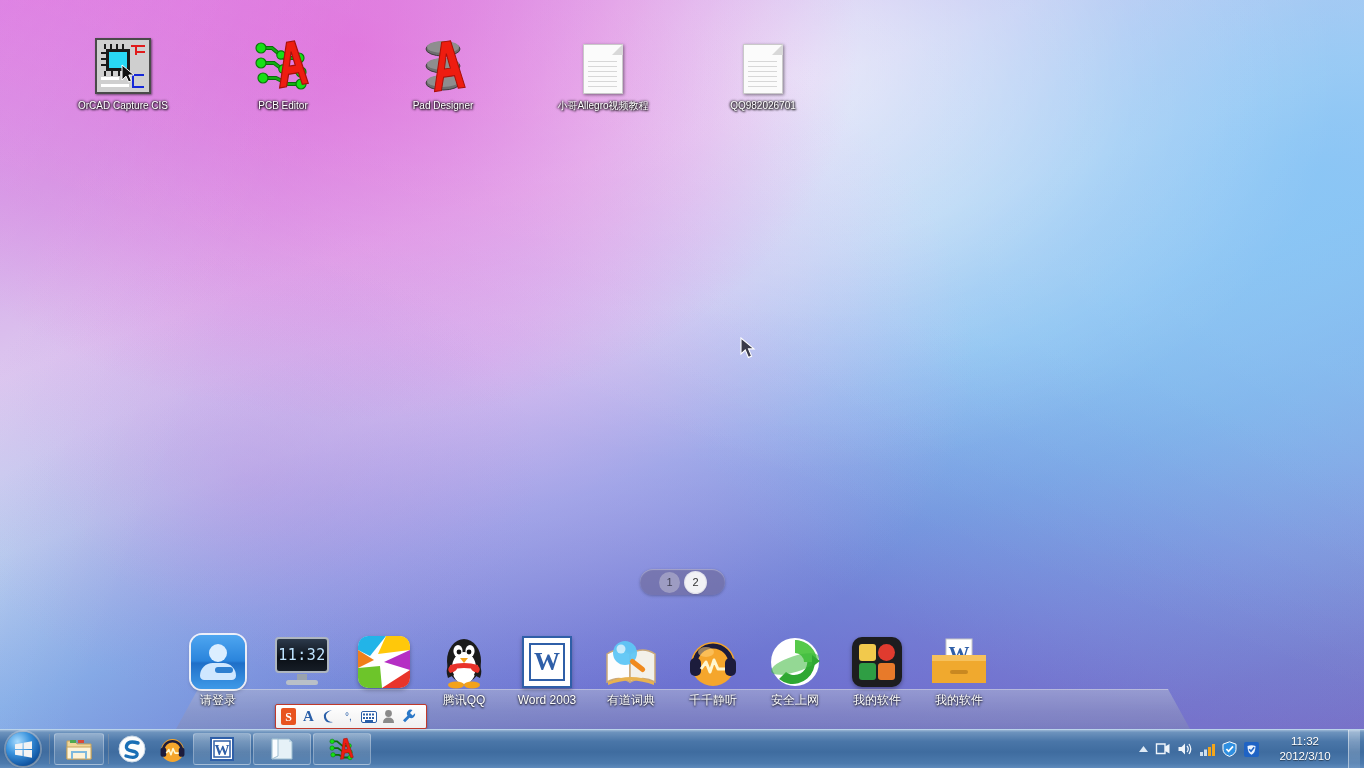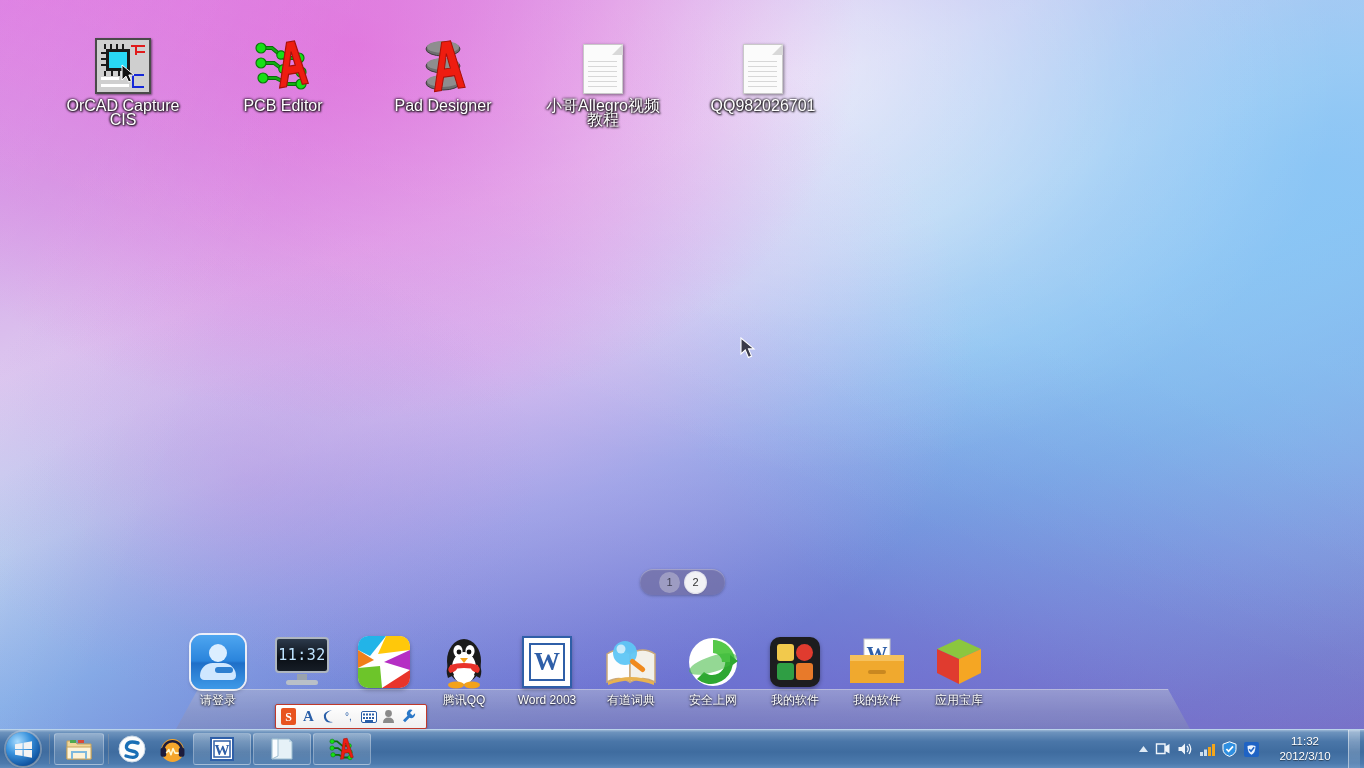--- a/index.html
+++ b/index.html
@@ -32,21 +32,21 @@
     pointer-events:none;
   }
 
   
   .icon-grid { position:absolute; top:34px; left:0; width:100%; height:130px; }
   .dicon {
     position:absolute; width:124px; text-align:center; cursor:default;
   }
   .dicon .glyph { height:60px; display:flex; align-items:flex-end; justify-content:center; }
   .dicon .dlabel {
-    margin-top:5px; font-size:16px; line-height:14px; color:#fff;
+    margin-top:5px; font-size:10px; line-height:14px; color:#fff;
     text-shadow:0 0 3px rgba(0,0,0,.95), 1px 1px 2px rgba(0,0,0,.9), -1px 0 2px rgba(0,0,0,.7);
     word-wrap:break-word; padding:0 4px;
   }
 
   
   .ic-orcad {
     width:56px; height:56px; background:#cfcfcf;
     border:2px solid #4a4a4a; position:relative; box-shadow:1px 1px 2px rgba(0,0,0,.5);
   }
   .ic-orcad .chip {
@@ -430,20 +430,34 @@
             <path d="M51,16 Q39,8 26,16 L26,44 Q39,37 51,44 Z" fill="#f3f1ea" stroke="#c9a87a" stroke-width="1.5"></path>
             <path d="M4,44 Q27,34 50,44 L50,47 Q27,38 4,47 Z" fill="#e8b24f"></path>
             <circle cx="21" cy="15" r="12" fill="#5fc6f5" opacity=".95"></circle>
             <circle cx="17" cy="11" r="4.5" fill="#ffffff" opacity=".65"></circle>
             <rect x="28" y="20" width="18" height="5" rx="2.5" fill="#f08a1e" transform="rotate(38 28 20)"></rect>
           </svg>
         </div>
         <div class="dock-label">有道词典</div>
       </div>
 
+      <div class="dockitem" style="width:82px;">
+        <div class="dock-glyph">
+          <svg class="dk-tt" viewBox="0 0 52 52">
+            <circle cx="26" cy="28" r="22" fill="#f5a62c"></circle>
+            <circle cx="26" cy="28" r="22" fill="url(#g1)" opacity="0"></circle>
+            <path d="M8,28 A18,18 0 0,1 44,28" stroke="#1c1c3c" stroke-width="5" fill="none"></path>
+            <rect x="3" y="22" width="11" height="18" rx="5" fill="#1c1c3c"></rect>
+            <rect x="38" y="22" width="11" height="18" rx="5" fill="#1c1c3c"></rect>
+            <path d="M14,33 L19,26 L23,36 L27,24 L31,33 L38,33" stroke="#fff7d0" stroke-width="3" fill="none" stroke-linejoin="round"></path>
+            <ellipse cx="19" cy="16" rx="8" ry="5" fill="#ffd27a" opacity=".55"></ellipse>
+          </svg>
+        </div>
+        <div class="dock-label">千千静听</div>
+      </div>
 
       <div class="dockitem" style="width:82px;">
         <div class="dock-glyph">
           <svg class="dk-net" viewBox="0 0 54 54">
             <circle cx="27" cy="27" r="24" fill="#ffffff"></circle>
             <path d="M27,5 A22,22 0 1,1 11,44 L18,37 A13,13 0 1,0 27,14 Z" fill="#2fa832"></path>
             <path d="M27,5 A22,22 0 0,1 49,27 L36,27 A9,9 0 0,0 27,18 Z" fill="#56c94a"></path>
             <ellipse cx="27" cy="29" rx="25" ry="8" fill="#3cb83c" opacity=".55" transform="rotate(-18 27 29)"></ellipse>
             <path d="M44,20 L52,26 L44,32 Z" fill="#2fa832"></path>
           </svg>
@@ -469,30 +483,20 @@
             <rect x="16" y="2" width="26" height="26" fill="#fff" stroke="#c6c6c6"></rect>
             <text x="29" y="24" font-family="Liberation Serif, serif" font-size="21" font-weight="bold" fill="#2f5fa8" text-anchor="middle">W</text>
             <path d="M2,18 L12,18 L16,24 L42,24 L46,18 L56,18 L56,46 L2,46 Z" fill="#f0a92e"></path>
             <path d="M2,18 L56,18 L56,24 L2,24 Z" fill="#f6c15c"></path>
             <rect x="20" y="33" width="18" height="4" rx="2" fill="#c98820"></rect>
           </svg>
         </div>
         <div class="dock-label">我的软件</div>
       </div>
 
-      <div class="dockitem" style="width:82px;">
-        <div class="dock-glyph">
-          <svg class="dk-cube" viewBox="0 0 52 52">
-            <path d="M26,3 L48,13 L26,23 L4,13 Z" fill="#8bc63f"></path>
-            <path d="M4,13 L26,23 L26,48 L4,37 Z" fill="#e03b2f"></path>
-            <path d="M48,13 L26,23 L26,48 L48,37 Z" fill="#f5a623"></path>
-          </svg>
-        </div>
-        <div class="dock-label">应用宝库</div>
-      </div>
 
 
     </div>
   </div>
 
   <div id="ime-bar">
     <div class="imeitem">
       <svg width="15" height="17" viewBox="0 0 15 17">
         <rect width="15" height="17" rx="2" fill="#e8531f"></rect>
         <text x="7.5" y="13" font-family="Liberation Serif, serif" font-size="12" font-weight="bold" fill="#fff" text-anchor="middle">S</text>

